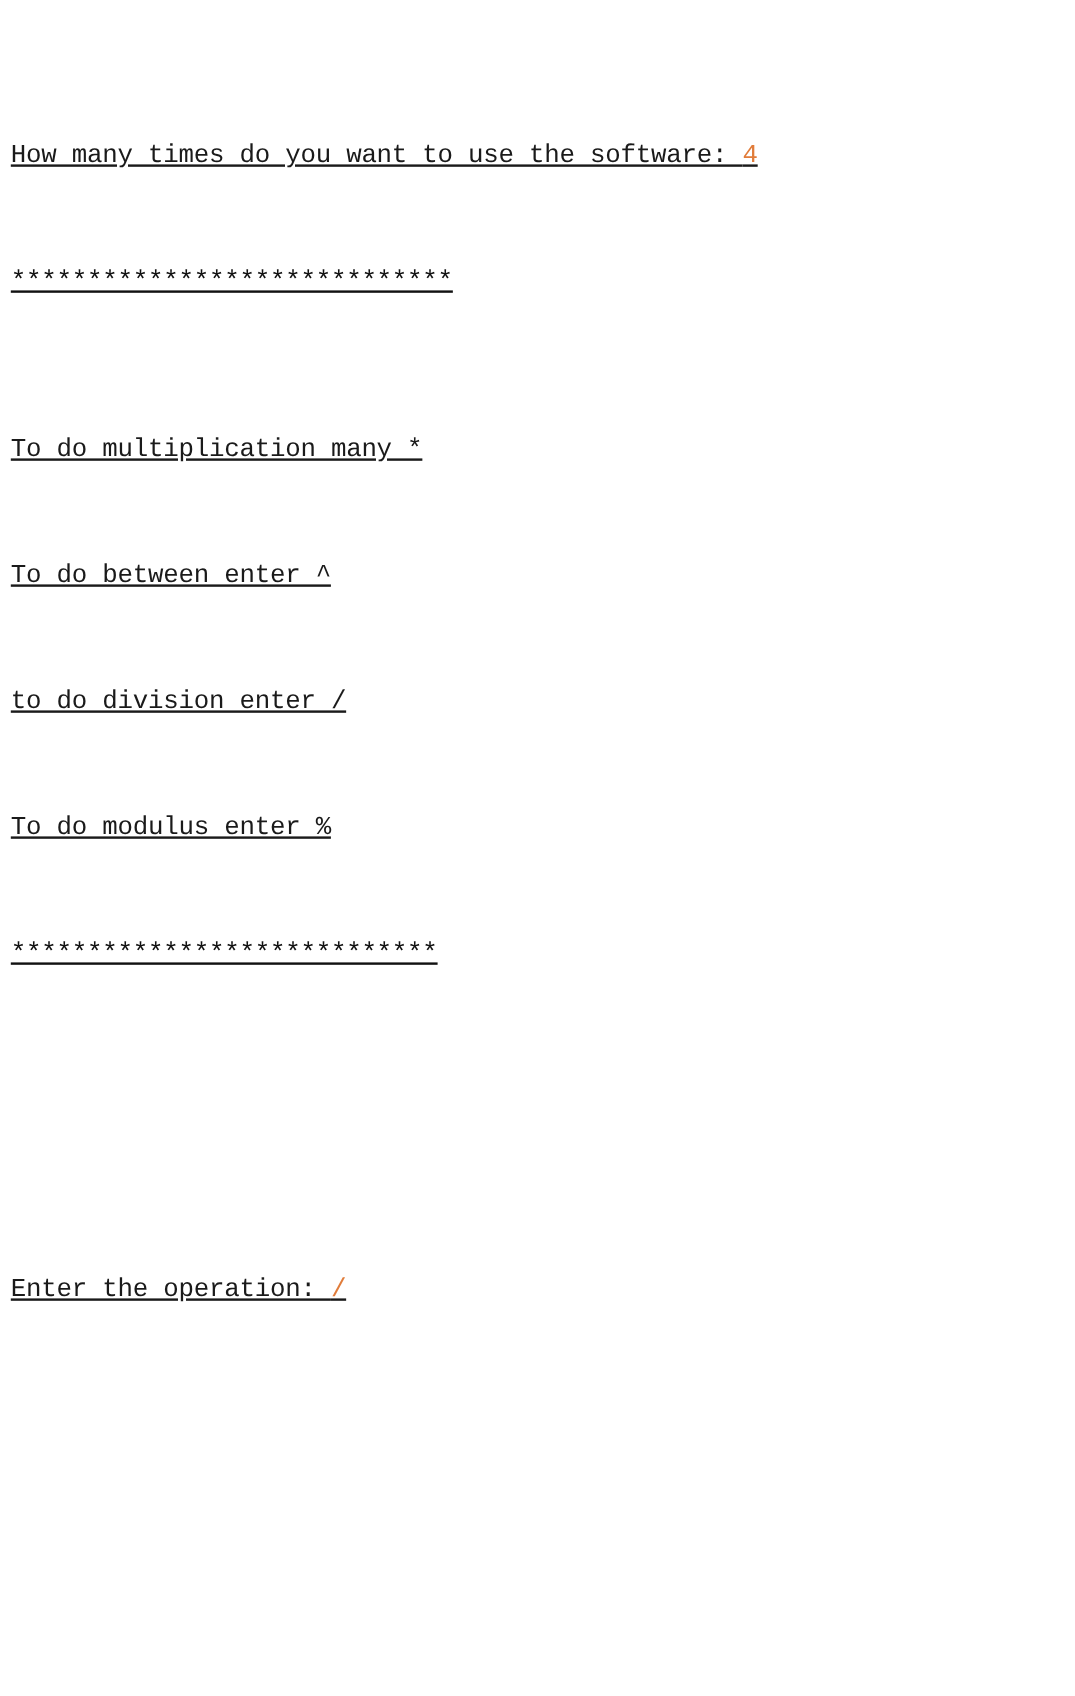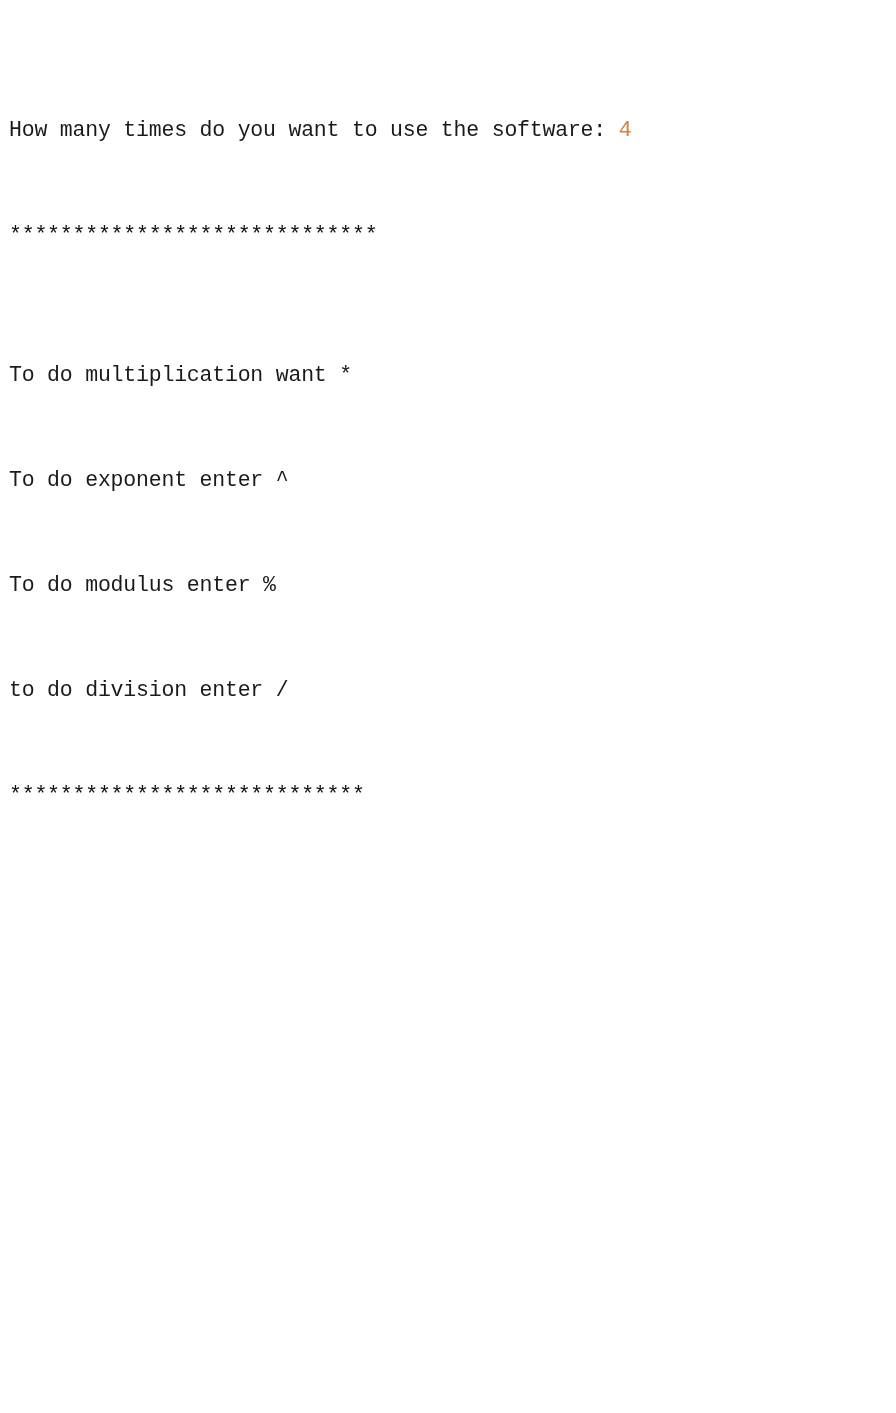--- a/index.html
+++ b/index.html
@@ -17,48 +17,50 @@
     padding: 8px 0 0 9px;
     font-size: 21.5px;
     line-height: 35px;
     color: #1a1a1a;
     letter-spacing: -0.2px;
     white-space: pre;
   }
   .line {
     height: 35px;
     white-space: pre;
+    text-decoration: underline;
   }
   .line.blank {
     height: 35px;
   }
   .val {
     color: #e17c3a;
   }
   .sep {
     color: #111111;
     letter-spacing: -0.2px;
   }
 </style>
 </head>
 <body>
 
 <div id="terminal">
 
   <div class="line"><span>How many times do you want to use the software: </span><span class="val">4</span></div>
   <div class="line sep">*****************************</div>
 
-  <div class="line">To do multiplication want *</div>
-  <div class="line">To do exponent enter ^</div>
+  <div class="line">To do multiplication many *</div>
+  <div class="line">To do between enter ^</div>
+  <div class="line">to do division enter /</div>
   <div class="line">To do modulus enter %</div>
-  <div class="line">to do division enter /</div>
   <div class="line sep">****************************</div>
 
   <div class="line blank"></div>
 
+  <div class="line"><span>Enter the operation: </span><span class="val">/</span></div>
   
 
   
 
   
   
 
   
   
   

